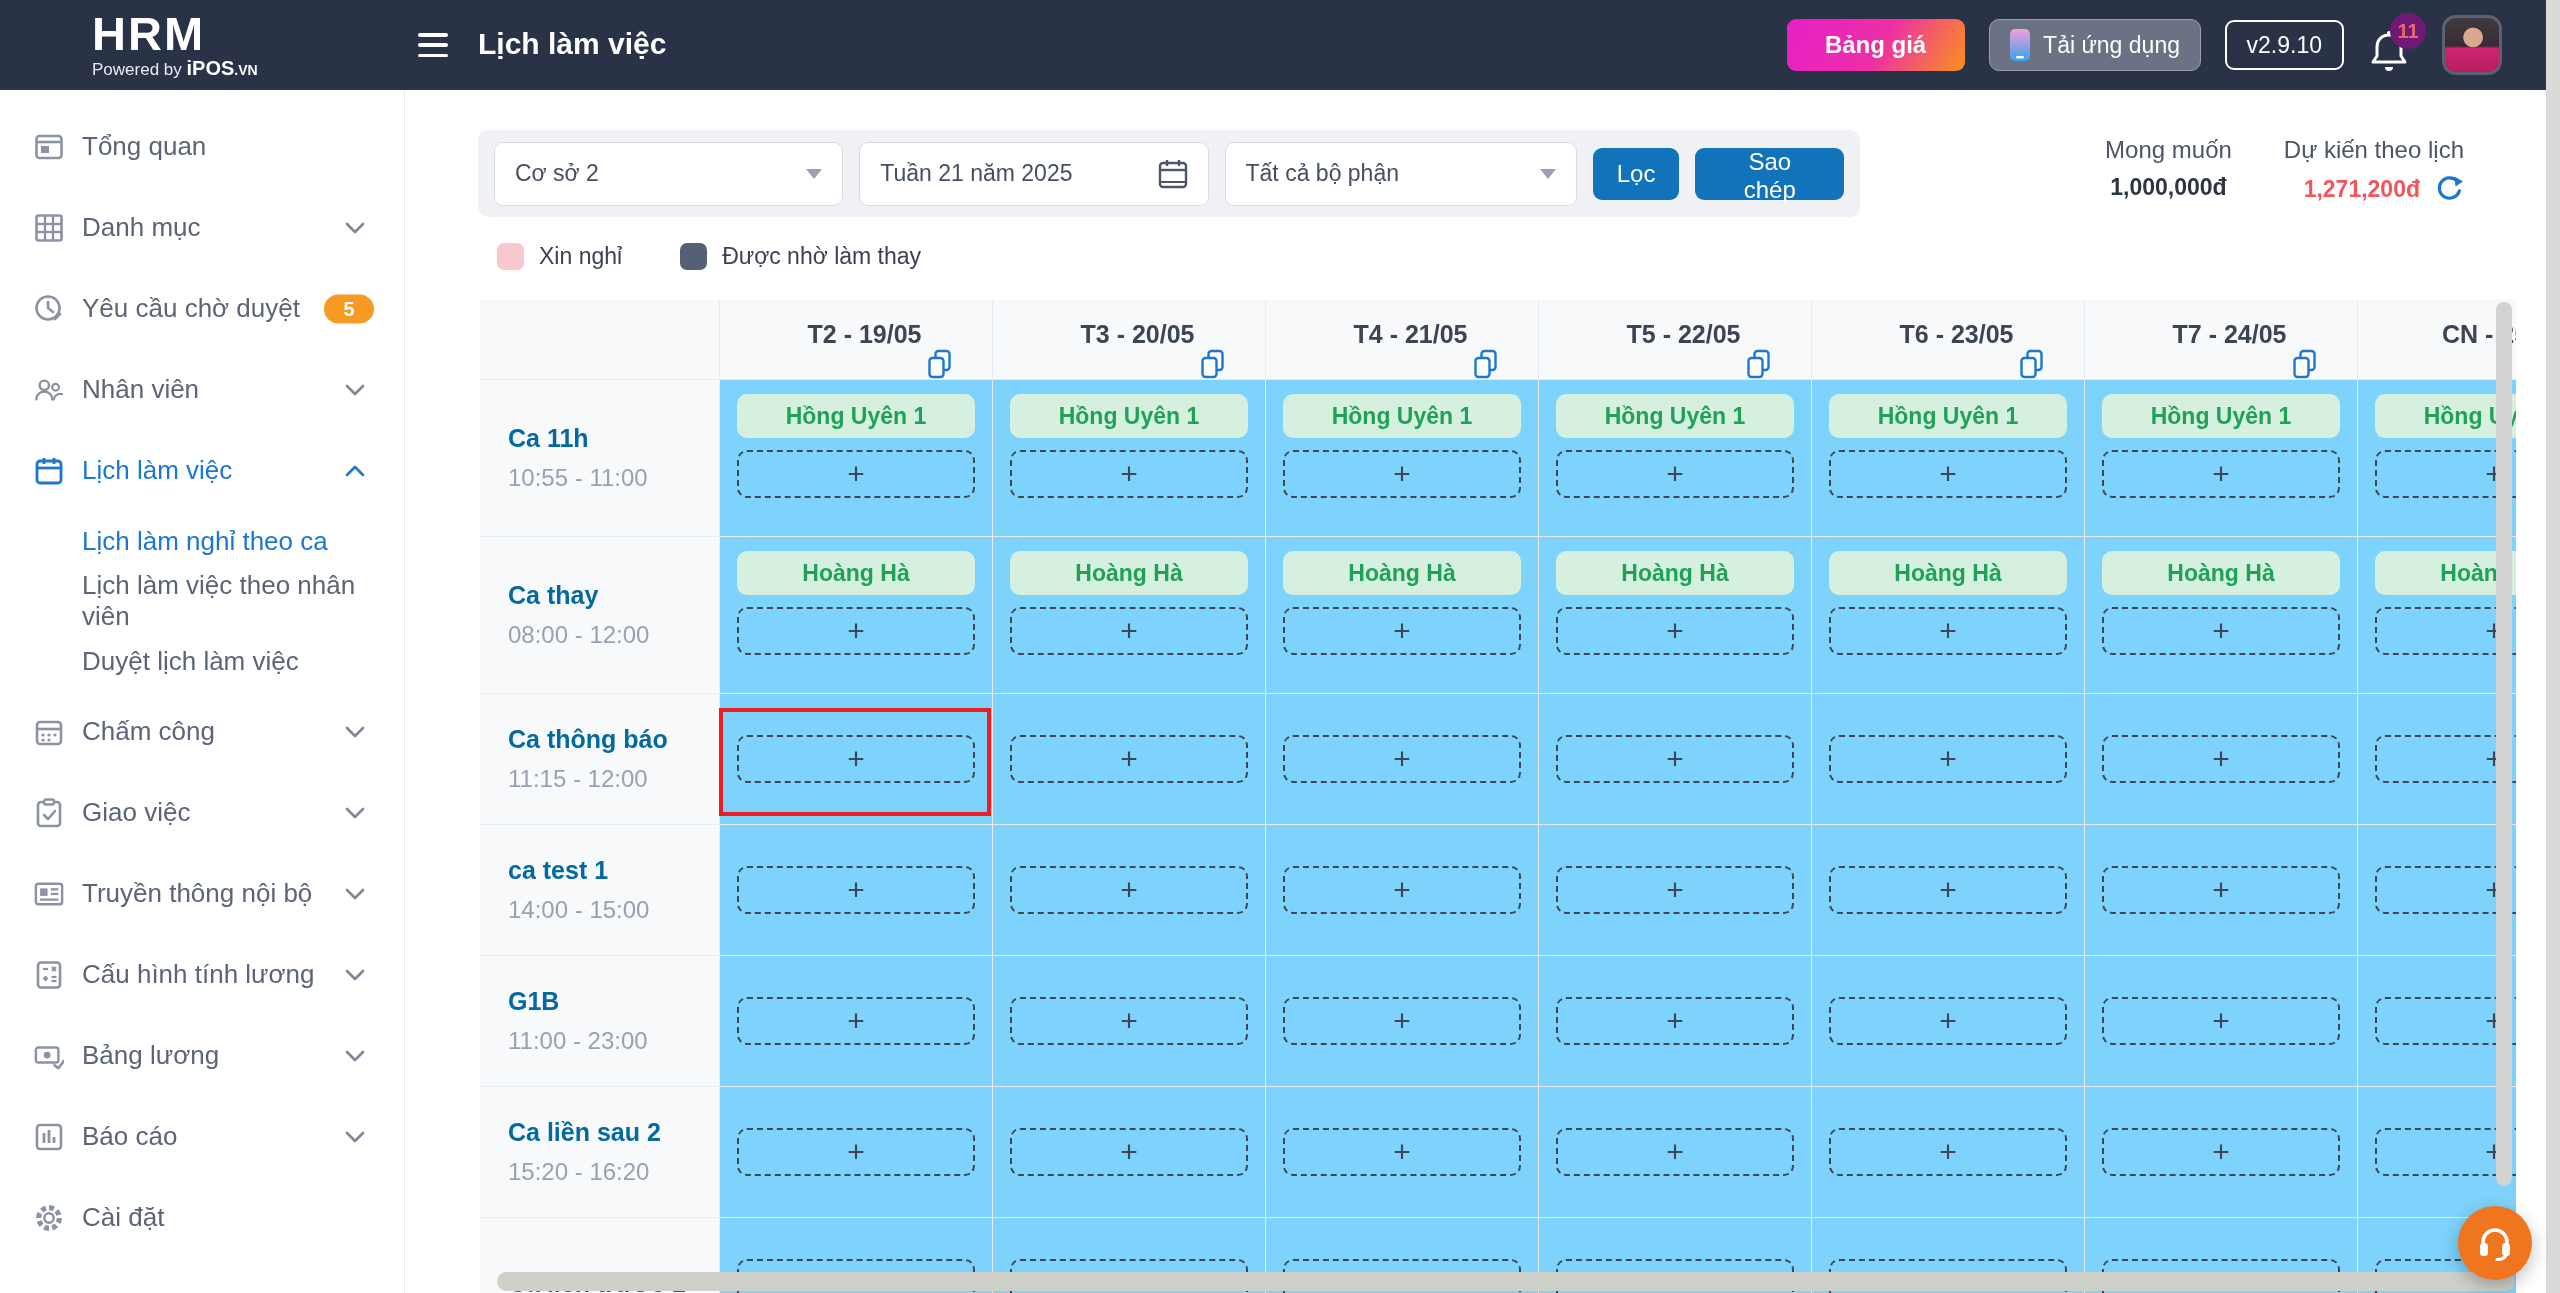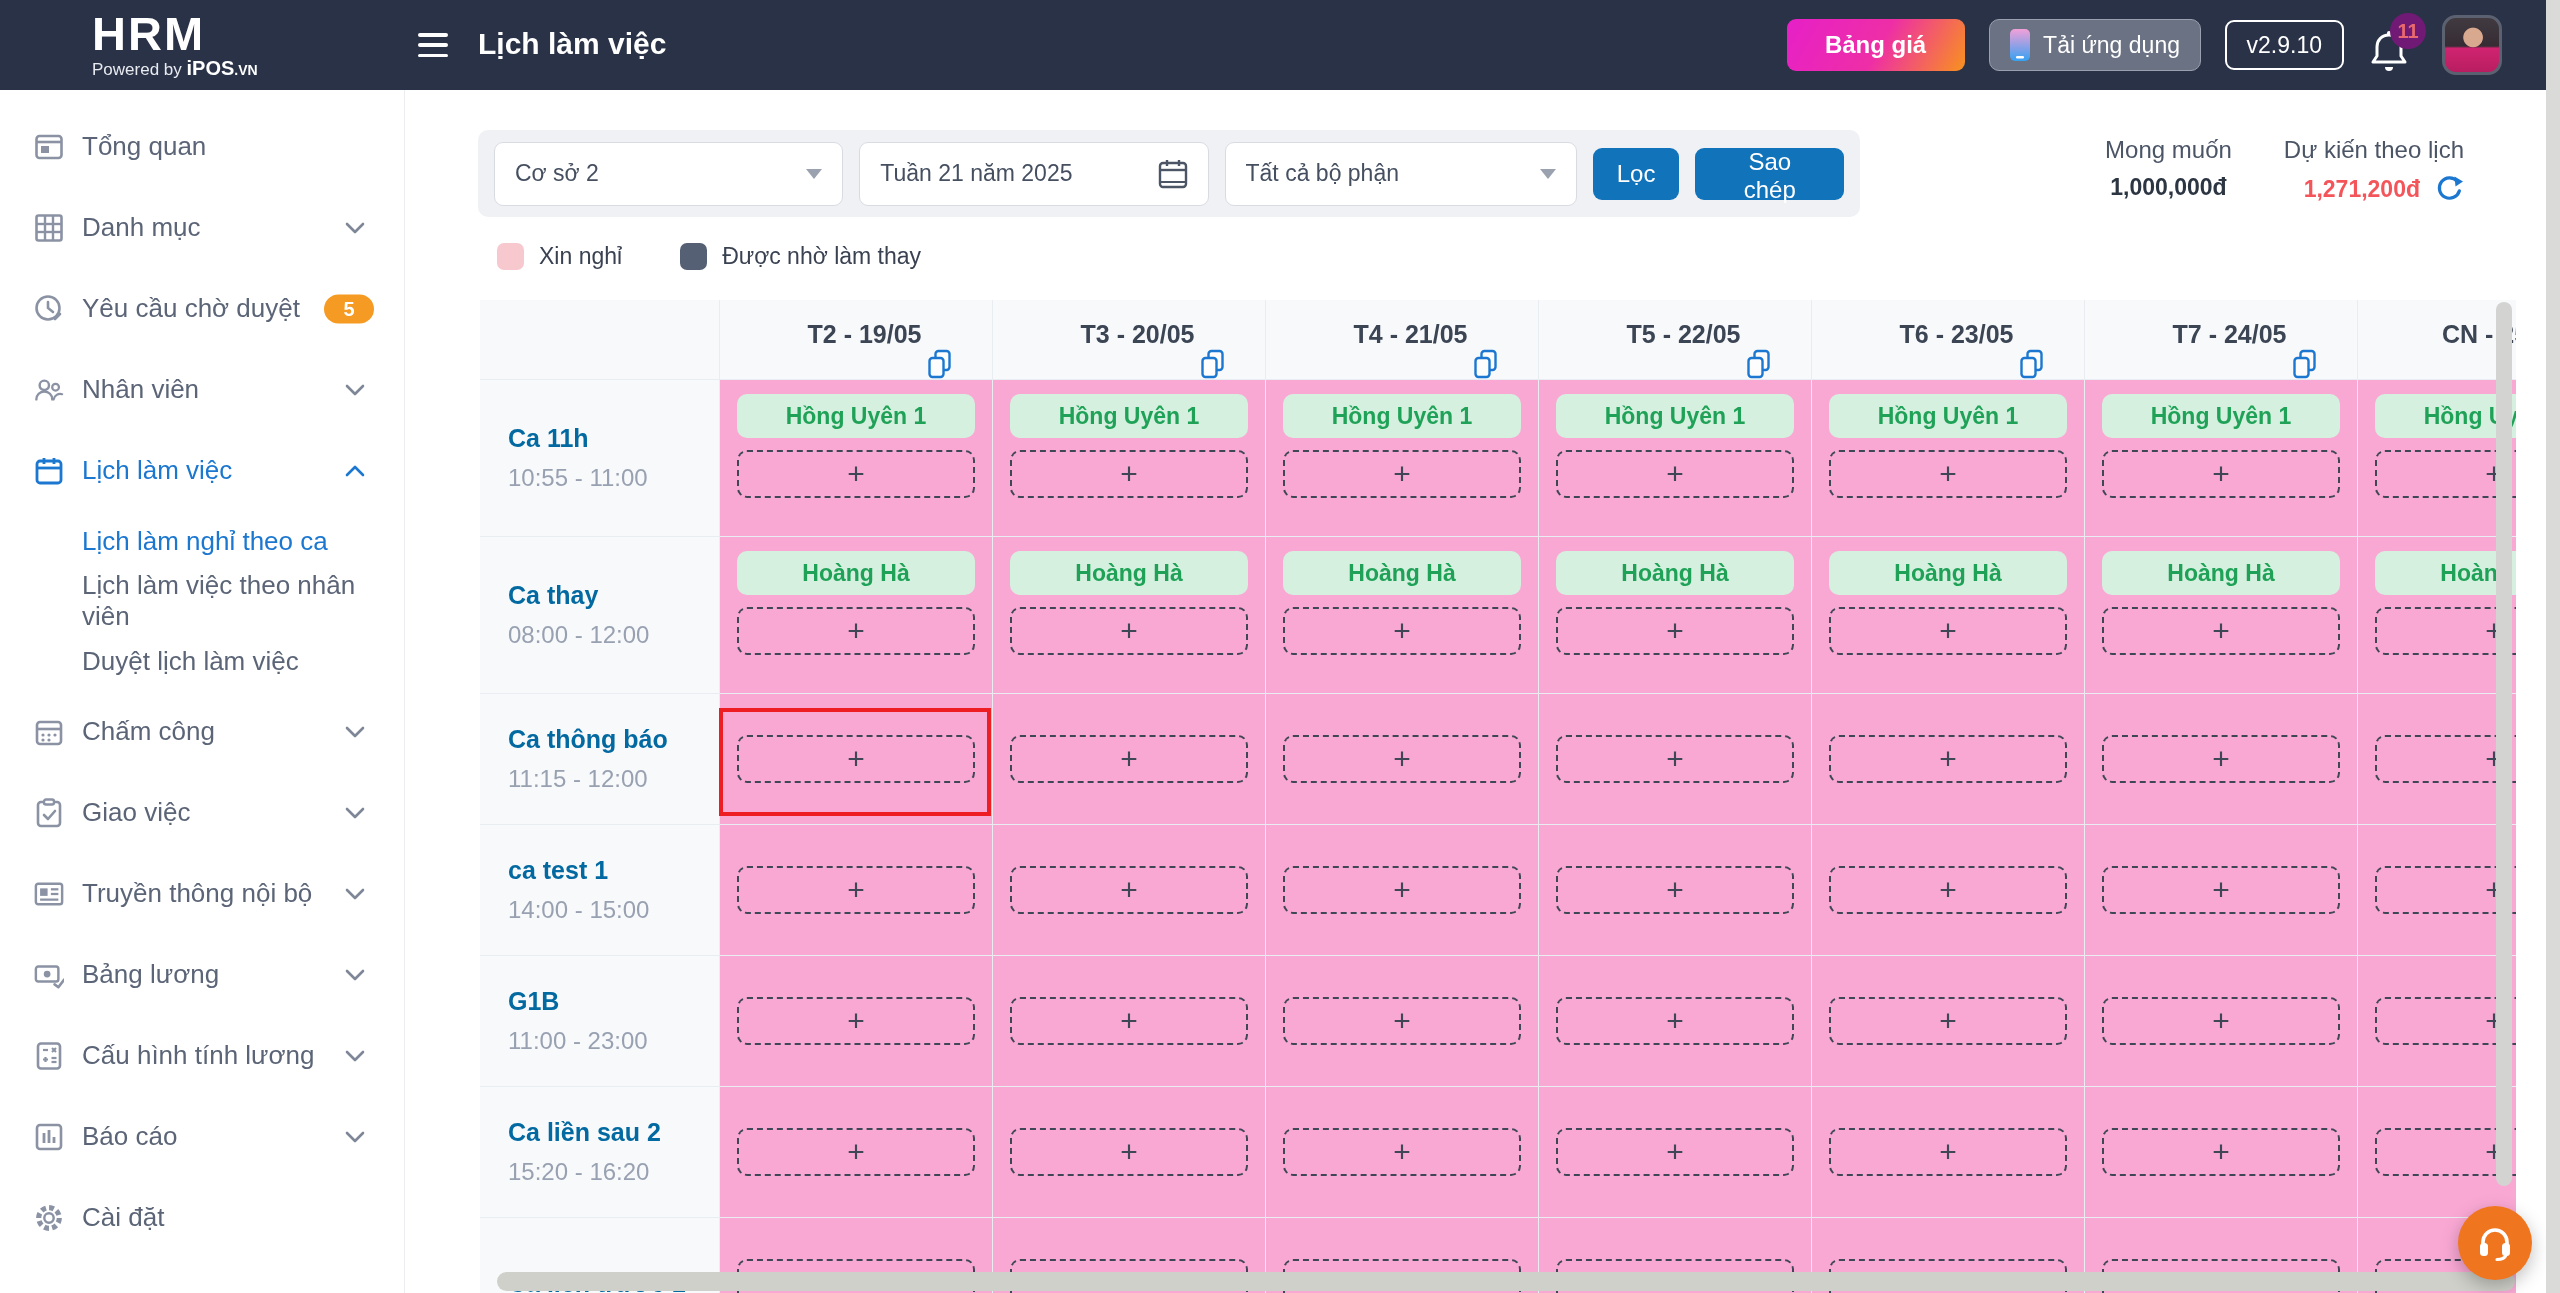--- a/index.html
+++ b/index.html
@@ -62,21 +62,21 @@
   .legend-item { display:flex; align-items:center; gap:15px; font-size:23px; color:#3a4252; }
   .legend-swatch { width:27px; height:27px; border-radius:7px; }
 
   
   .schedule { position:absolute; left:480px; top:300px; width:2036px; height:993px; overflow:hidden; z-index:1; }
   .t-inner { width:2151px; }
   .t-row, .t-header { display:flex; }
   .t-header { height:80px; }
   .cell { border-right:1px solid #e9edf1; border-bottom:1px solid #e9edf1; }
   .cell-label { width:240px; flex:0 0 240px; background:#f8f9fb; }
-  .cell-day { width:273px; flex:0 0 273px; background:#f9a8d4; }
+  .cell-day { width:273px; flex:0 0 273px; background:#7dd3fc; }
   .t-header .cell-day { background:#f8f9fb; display:flex; align-items:center; padding-left:34px; }
   .day-label { font-size:25px; font-weight:600; color:#3b4554;margin-top:20px; }
   .copy-btn { margin-left:auto; margin-right:22px; cursor:pointer; display:flex; }
   .row-label { display:flex; flex-direction:column; justify-content:center; padding-left:28px; gap:11px; }
   .row-name { font-size:25px; font-weight:700; color:#0369a1; }
   .row-time { font-size:24px; color:#98a1b1; }
   .cell-day { padding:0 17px; display:flex; flex-direction:column; }
   .t-row.tall .cell-day { padding-top:14px; }
   .chip { height:44px; border-radius:10px; background:var(--chip-bg,#d5f0df); color:var(--chip-text,#1fa257); font-size:23px; font-weight:600; display:flex; align-items:center; justify-content:center; margin-bottom:12px; cursor:pointer; flex:0 0 auto; }
   .add-btn { height:48px; border:2px dashed #3f4756; border-radius:10px; background:transparent; color:#3f4756; font-size:30px; line-height:1; cursor:pointer; flex:0 0 auto; font-family:inherit; }
@@ -259,44 +259,44 @@
           </svg>
         </span>
     <span class="s-label">Truyền thông nội bộ</span>
 
     <svg class="side-chevron " width="22" height="14" viewBox="0 0 22 14">
           <polyline points="3,3 11,11 19,3" fill="none" stroke="#7e8798" stroke-width="2.6" stroke-linecap="round" stroke-linejoin="round"></polyline>
         </svg>
   </div>
       <div class="side-item">
     <span class="s-icon">
-          <svg width="32" height="28" viewBox="0 0 32 28">
-            <rect x="2" y="5" width="24" height="16" rx="2.5" fill="none" stroke="#8a92a4" stroke-width="2.6"></rect>
-            <circle cx="14" cy="13" r="3.6" fill="#8a92a4"></circle>
-            <path d="M22 24 l4 3 l6 -8" fill="none" stroke="#8a92a4" stroke-width="2.8" stroke-linecap="round" stroke-linejoin="round"></path>
-          </svg>
-        </span>
-    <span class="s-label">Bảng lương</span>
-
-    <svg class="side-chevron " width="22" height="14" viewBox="0 0 22 14">
-          <polyline points="3,3 11,11 19,3" fill="none" stroke="#7e8798" stroke-width="2.6" stroke-linecap="round" stroke-linejoin="round"></polyline>
-        </svg>
-  </div>
-      <div class="side-item">
-    <span class="s-icon">
           <svg width="30" height="30" viewBox="0 0 30 30">
             <rect x="4" y="2.5" width="22" height="25" rx="3" fill="none" stroke="#8a92a4" stroke-width="2.6"></rect>
             <line x1="9" y1="9" x2="14" y2="9" stroke="#8a92a4" stroke-width="2.2"></line>
             <path d="M18 7 l4 4 m0 -4 l-4 4" stroke="#8a92a4" stroke-width="2"></path>
             <path d="M11.5 16 v5 m-2.5 -2.5 h5" stroke="#8a92a4" stroke-width="2.2"></path>
             <line x1="17.5" y1="17" x2="22.5" y2="17" stroke="#8a92a4" stroke-width="2.2"></line>
             <line x1="17.5" y1="21" x2="22.5" y2="21" stroke="#8a92a4" stroke-width="2.2"></line>
           </svg>
         </span>
     <span class="s-label">Cấu hình tính lương</span>
+
+    <svg class="side-chevron " width="22" height="14" viewBox="0 0 22 14">
+          <polyline points="3,3 11,11 19,3" fill="none" stroke="#7e8798" stroke-width="2.6" stroke-linecap="round" stroke-linejoin="round"></polyline>
+        </svg>
+  </div>
+      <div class="side-item">
+    <span class="s-icon">
+          <svg width="32" height="28" viewBox="0 0 32 28">
+            <rect x="2" y="5" width="24" height="16" rx="2.5" fill="none" stroke="#8a92a4" stroke-width="2.6"></rect>
+            <circle cx="14" cy="13" r="3.6" fill="#8a92a4"></circle>
+            <path d="M22 24 l4 3 l6 -8" fill="none" stroke="#8a92a4" stroke-width="2.8" stroke-linecap="round" stroke-linejoin="round"></path>
+          </svg>
+        </span>
+    <span class="s-label">Bảng lương</span>
 
     <svg class="side-chevron " width="22" height="14" viewBox="0 0 22 14">
           <polyline points="3,3 11,11 19,3" fill="none" stroke="#7e8798" stroke-width="2.6" stroke-linecap="round" stroke-linejoin="round"></polyline>
         </svg>
   </div>
       <div class="side-item">
     <span class="s-icon">
           <svg width="30" height="30" viewBox="0 0 30 30">
             <rect x="3" y="3" width="24" height="24" rx="3" fill="none" stroke="#8a92a4" stroke-width="2.6"></rect>
             <line x1="10" y1="21" x2="10" y2="11" stroke="#8a92a4" stroke-width="2.8"></line>

